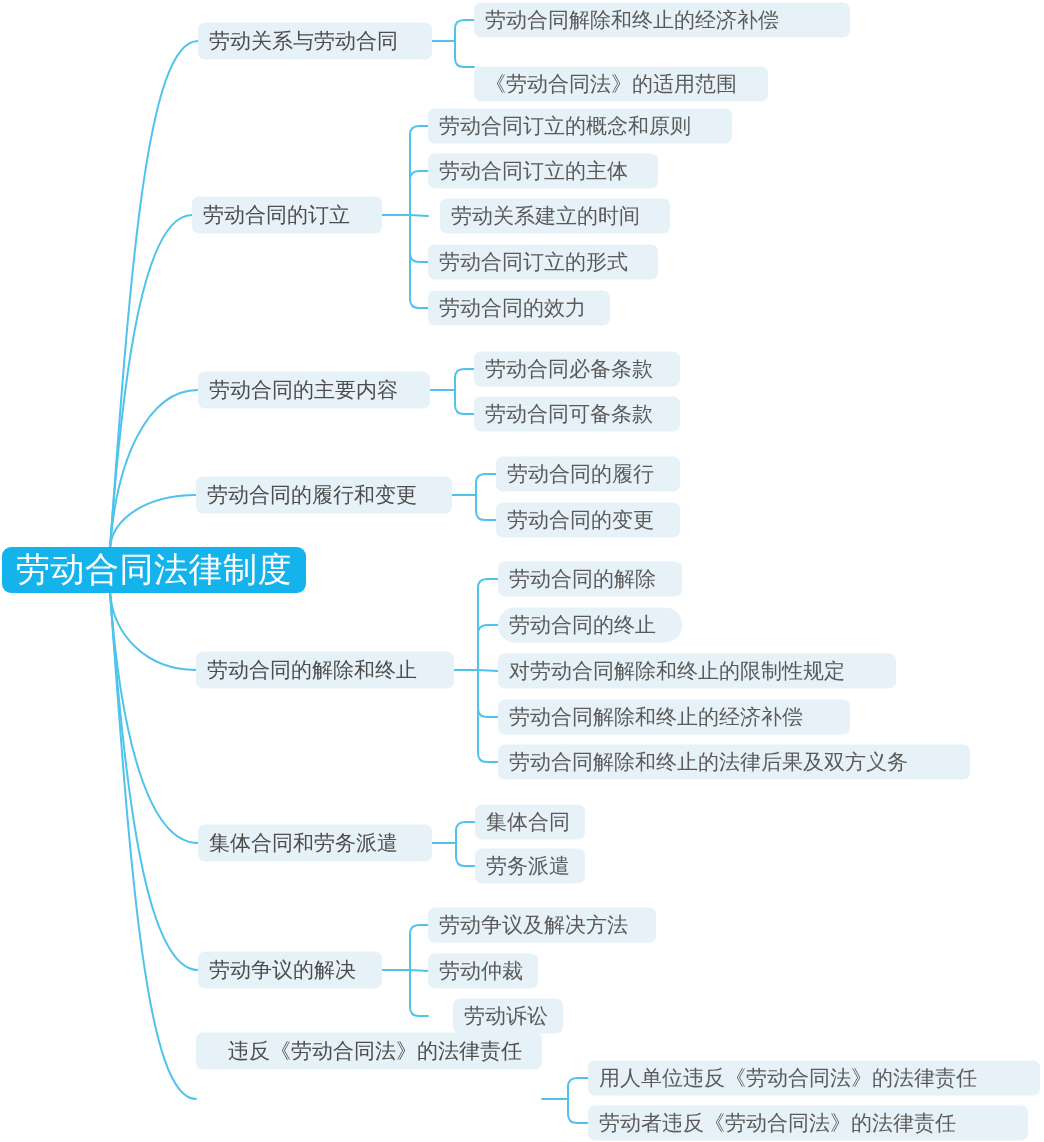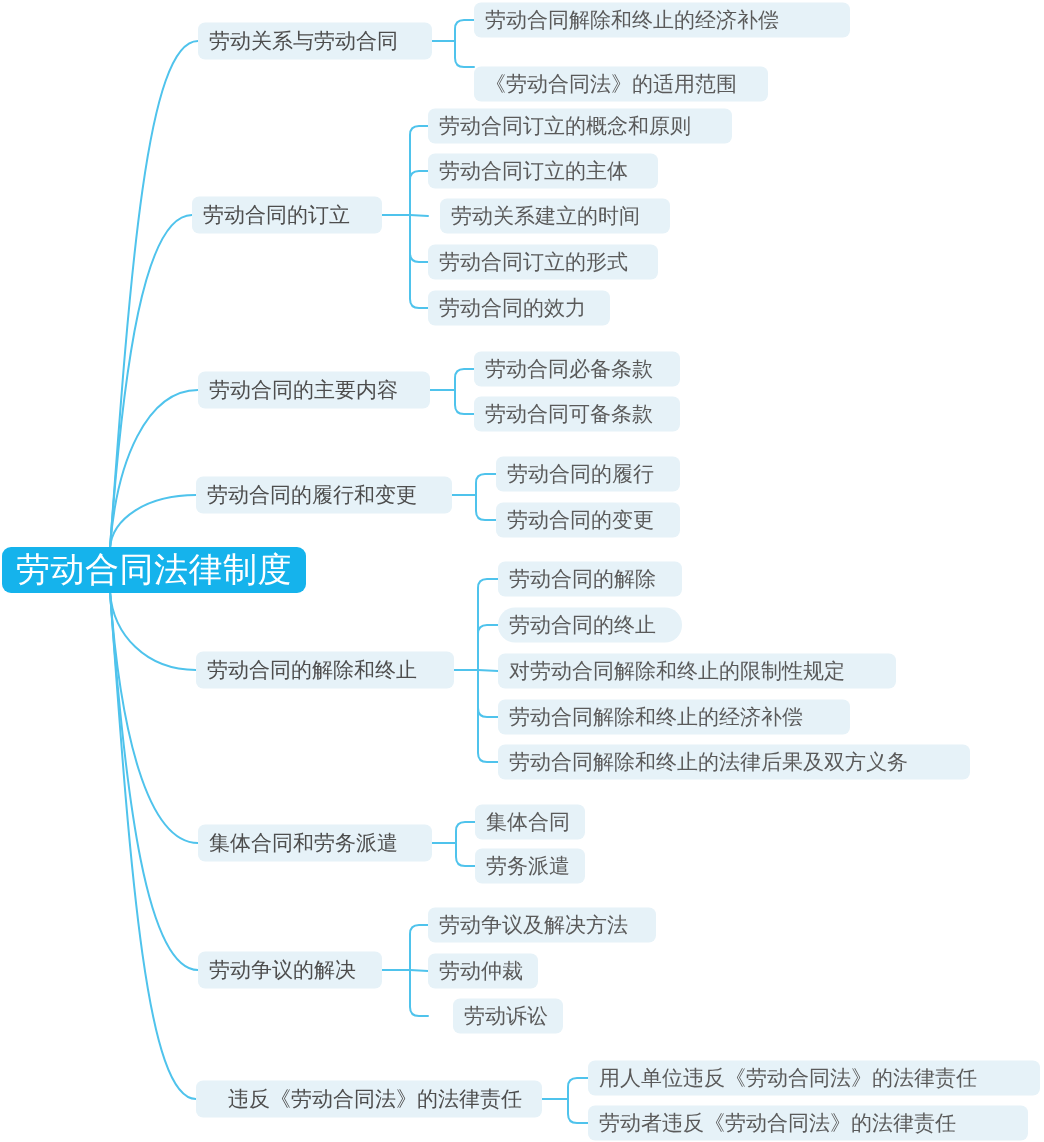--- a/index.html
+++ b/index.html
@@ -181,21 +181,21 @@
     </div>
     <div class="node node-l2" style="left: 428px; top: 925px; min-width: 228px;">
       <span>劳动争议及解决方法</span>
     </div>
     <div class="node node-l2" style="left: 428px; top: 971px; min-width: 110px;">
       <span>劳动仲裁</span>
     </div>
     <div class="node node-l2" style="left: 453px; top: 1016px; min-width: 110px;">
       <span>劳动诉讼</span>
     </div>
-    <div class="node node-l1" style="left: 196px; top: 1099px; min-width: 346px; padding-left: 32px;">
+    <div class="node node-l1" style="left: 196px; top: 1051px; min-width: 346px; padding-left: 32px;">
       <span>违反《劳动合同法》的法律责任</span>
     </div>
     <div class="node node-l2" style="left: 588px; top: 1078px; min-width: 452px;">
       <span>用人单位违反《劳动合同法》的法律责任</span>
     </div>
     <div class="node node-l2" style="left: 588px; top: 1123px; min-width: 440px;">
       <span>劳动者违反《劳动合同法》的法律责任</span>
     </div>
     <div class="node node-root" style="left: 2px; top: 570px; min-width: 250px; z-index: 5;">
       <span>劳动合同法律制度</span>

